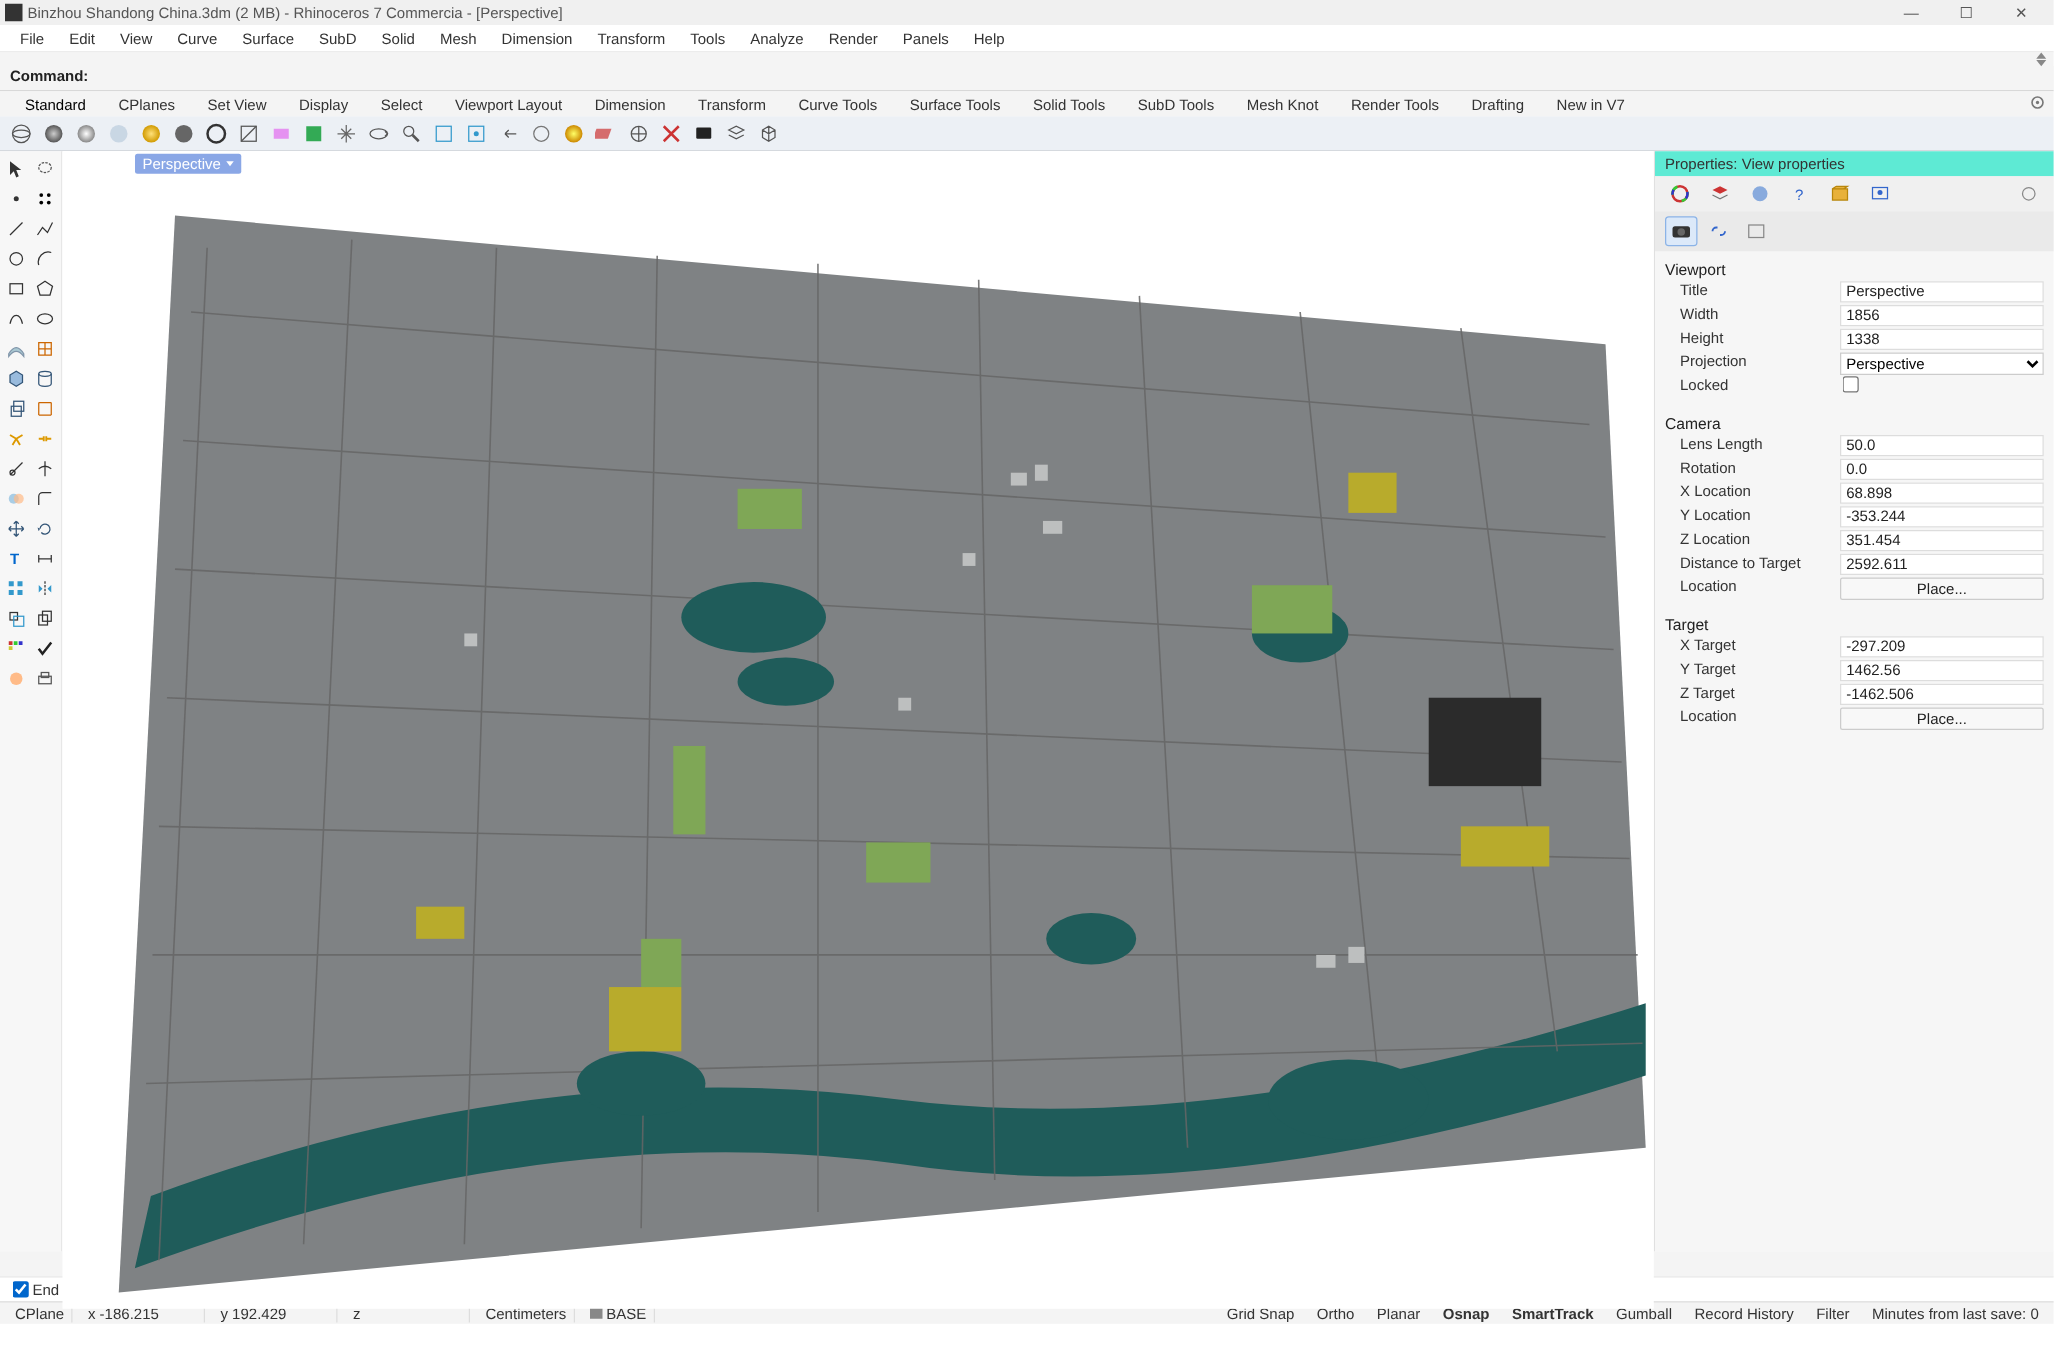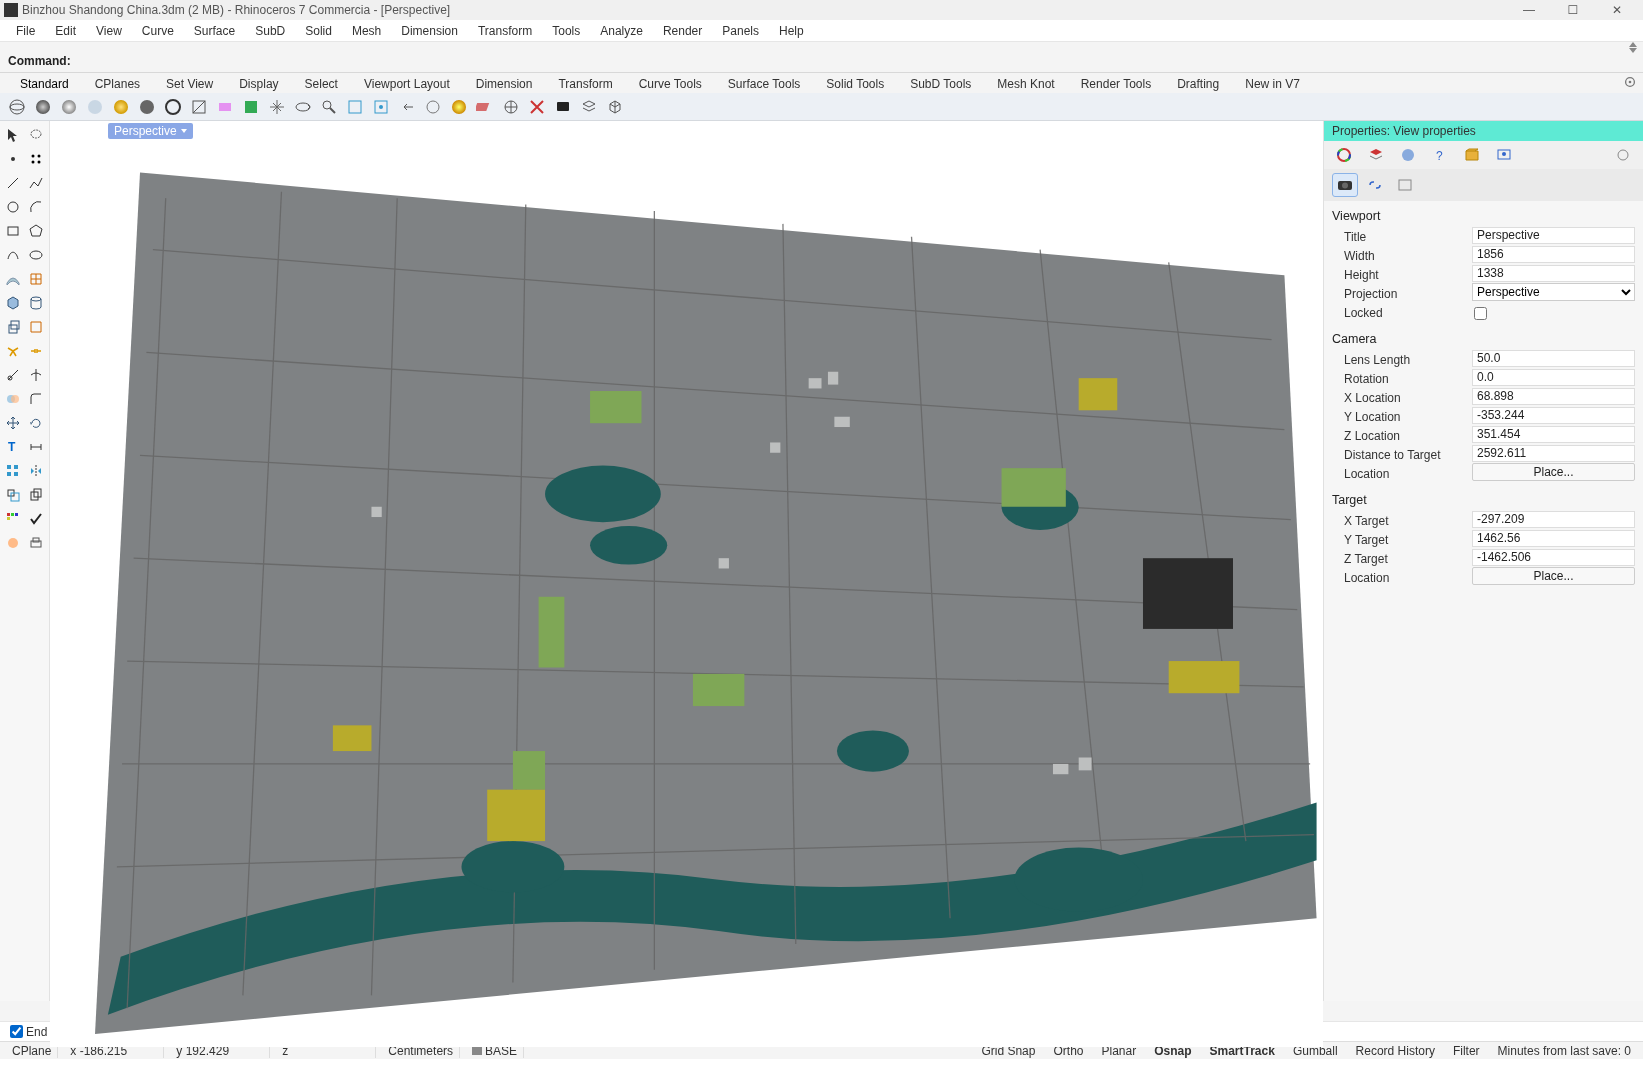--- a/index.html
+++ b/index.html
@@ -53,21 +53,21 @@
 .vp-tabs .refresh { width:16px;height:16px; color:#777;}
 .rightpanel { width: 320px; background:#f6f6f6; border-left:1px solid #e0e0e0; display:flex; flex-direction:column;}
 .rightpanel .panel-title { padding:3px 8px; font-size:12px; color:#333; background:#5eead4;}
 .rightpanel .icon-tabs { display:flex; gap:8px; padding:4px 8px; background:#f0f0f0;}
 .rightpanel .icon-tabs .it { width:24px;height:20px; display:flex;align-items:center;justify-content:center;}
 .rightpanel .sub-icons { display:flex; gap:4px; padding:4px 8px; background:#eaeaea;}
 .rightpanel .sub-icons .si { width:26px;height:24px; border:1px solid transparent; border-radius:3px; display:flex;align-items:center;justify-content:center;}
 .rightpanel .sub-icons .si.active { border-color:#8bb3e7; background:#dce9f9;}
 .rightpanel .section { padding:4px 8px; }
 .rightpanel .sec-head { font-weight:400; color:#222; padding:4px 0 2px 0; font-size:12.5px;}
-.rightpanel .prop-row { display:flex; align-items:flex-end; height:19px;}
+.rightpanel .prop-row { display:flex; align-items:flex-start; height:19px;}
 .rightpanel .prop-row .lbl { width:140px; padding-left:12px; color:#333;}
 .rightpanel .prop-row .val { flex:1; background:#fff; border:1px solid #ddd; padding:0 4px; height:17px; line-height:15px; font-size:12px;}
 .rightpanel .prop-row .btn { flex:1; background:#f8f8f8; border:1px solid #ccc; text-align:center; height:18px; line-height:16px; font-size:12px; border-radius:2px;}
 .rightpanel .prop-row select { flex:1; height:18px; border:1px solid #ccc; background:#fff; font-size:12px;}
 .rightpanel .prop-row input[type=checkbox]{ margin-left:2px; accent-color:#0066cc;}
 
 
 .osnapbar { height: 20px; background:#fff; display:flex; align-items:center; padding:0 10px; gap:14px; border-top:1px solid #e6e6e6;}
 .osnapbar label { display:flex; align-items:center; gap:3px; font-size:12px; color:#333;}
 .osnapbar input[type=checkbox]{ width:13px;height:13px; accent-color:#0066cc;}

